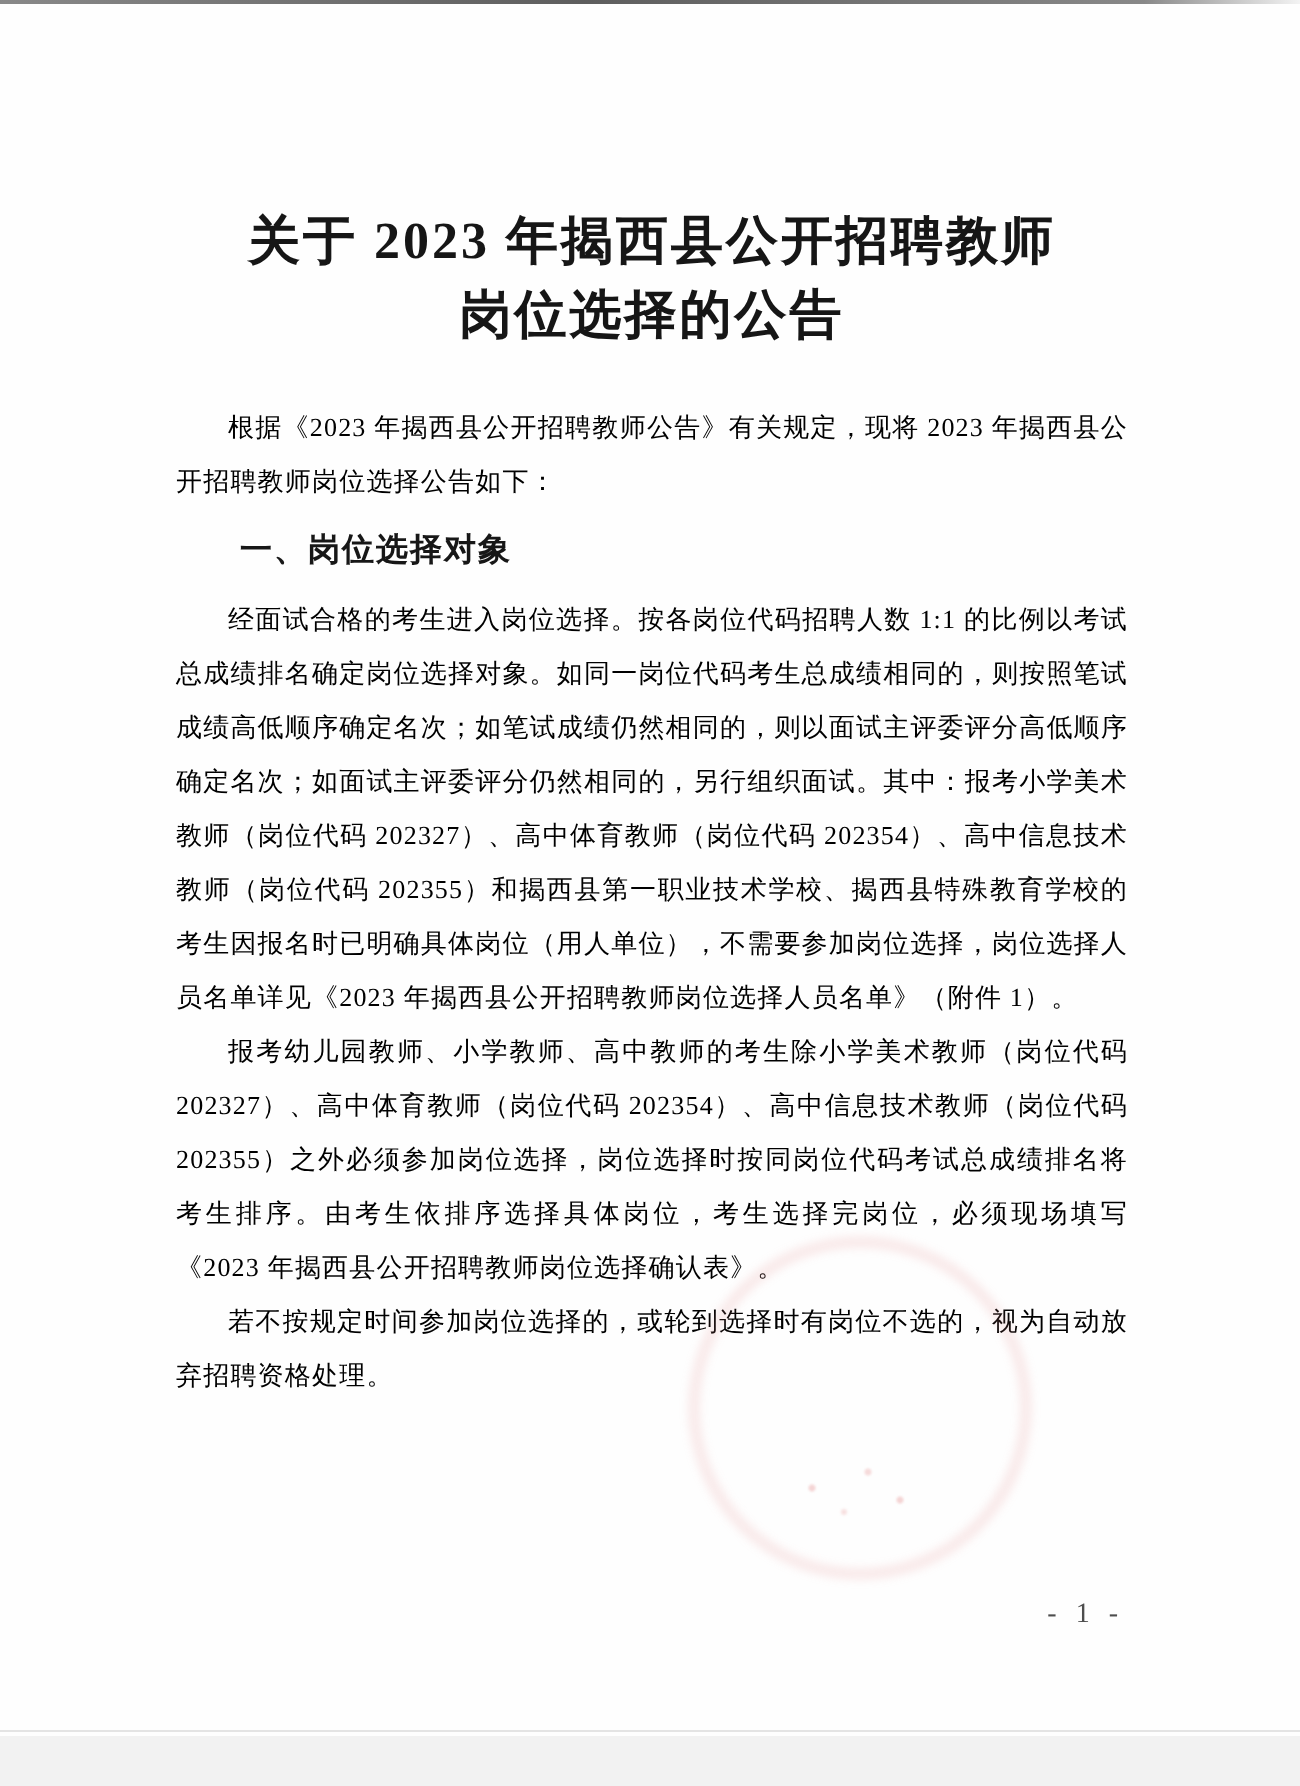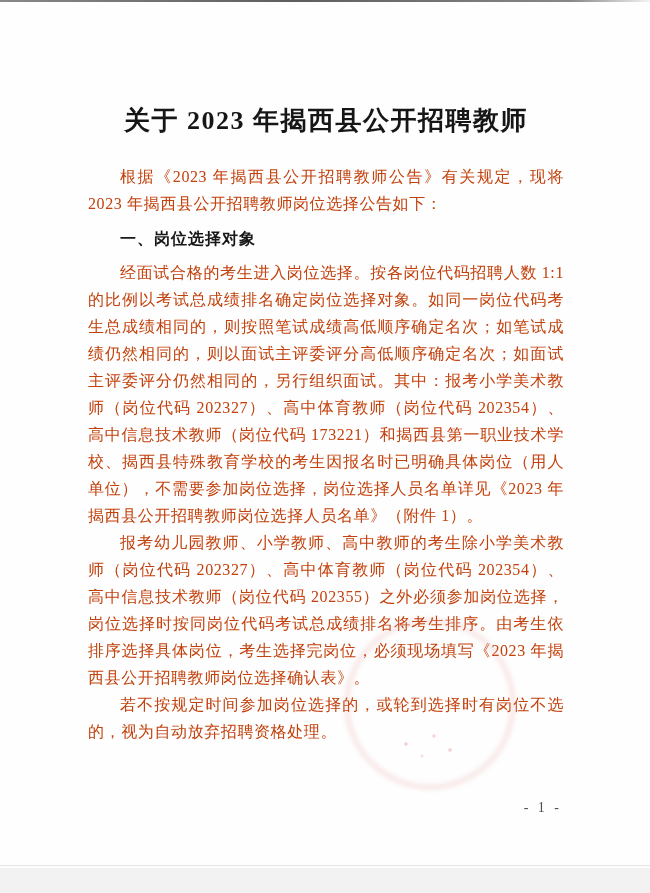--- a/index.html
+++ b/index.html
@@ -44,27 +44,27 @@
   .doc-title {
     text-align: center;
     font-size: 26px;
     font-weight: bold;
     line-height: 37px;
     letter-spacing: 1.5px;
     color: #161616;
     margin: 0 0 24px 0;
   }
   .body-para {
-    font-size: 16px;
+    font-size: 13px;
     line-height: 27px;
     letter-spacing: 0.6px;
     text-align: justify;
     text-indent: 2em;
     margin: 0;
-    color: #c2410c;
+    color: #000000;
   }
   .section-heading {
     font-family: "Liberation Sans", "DejaVu Sans", sans-serif;
     font-size: 16px;
     font-weight: bold;
     line-height: 26px;
     letter-spacing: 1px;
     text-indent: 2em;
     margin: 9px 0 7px 0;
     color: #171717;
@@ -119,27 +119,28 @@
 <body>
 
 <div class="scan-page">
 
   <div class="scan-edge-top"></div>
 
   <div class="content">
 
     <h1 class="doc-title">
       <div>关于 2023 年揭西县公开招聘教师</div>
+      <div>岗位选择的公告</div>
     </h1>
 
     <p class="body-para">根据《2023 年揭西县公开招聘教师公告》有关规定，现将 2023 年揭西县公开招聘教师岗位选择公告如下：</p>
 
     <h2 class="section-heading">一、岗位选择对象</h2>
 
-    <p class="body-para">经面试合格的考生进入岗位选择。按各岗位代码招聘人数 1:1 的比例以考试总成绩排名确定岗位选择对象。如同一岗位代码考生总成绩相同的，则按照笔试成绩高低顺序确定名次；如笔试成绩仍然相同的，则以面试主评委评分高低顺序确定名次；如面试主评委评分仍然相同的，另行组织面试。其中：报考小学美术教师（岗位代码 202327）、高中体育教师（岗位代码 202354）、高中信息技术教师（岗位代码 173221）和揭西县第一职业技术学校、揭西县特殊教育学校的考生因报名时已明确具体岗位（用人单位），不需要参加岗位选择，岗位选择人员名单详见《2023 年揭西县公开招聘教师岗位选择人员名单》（附件 1）。</p>
+    <p class="body-para">经面试合格的考生进入岗位选择。按各岗位代码招聘人数 1:1 的比例以考试总成绩排名确定岗位选择对象。如同一岗位代码考生总成绩相同的，则按照笔试成绩高低顺序确定名次；如笔试成绩仍然相同的，则以面试主评委评分高低顺序确定名次；如面试主评委评分仍然相同的，另行组织面试。其中：报考小学美术教师（岗位代码 202327）、高中体育教师（岗位代码 202354）、高中信息技术教师（岗位代码 202355）和揭西县第一职业技术学校、揭西县特殊教育学校的考生因报名时已明确具体岗位（用人单位），不需要参加岗位选择，岗位选择人员名单详见《2023 年揭西县公开招聘教师岗位选择人员名单》（附件 1）。</p>
 
     <p class="body-para">报考幼儿园教师、小学教师、高中教师的考生除小学美术教师（岗位代码 202327）、高中体育教师（岗位代码 202354）、高中信息技术教师（岗位代码 202355）之外必须参加岗位选择，岗位选择时按同岗位代码考试总成绩排名将考生排序。由考生依排序选择具体岗位，考生选择完岗位，必须现场填写《2023 年揭西县公开招聘教师岗位选择确认表》。</p>
 
     <p class="body-para">若不按规定时间参加岗位选择的，或轮到选择时有岗位不选的，视为自动放弃招聘资格处理。</p>
 
   </div>
 
   <div class="stamp-bleed"></div>
   <div class="stamp-speckles"></div>
 

